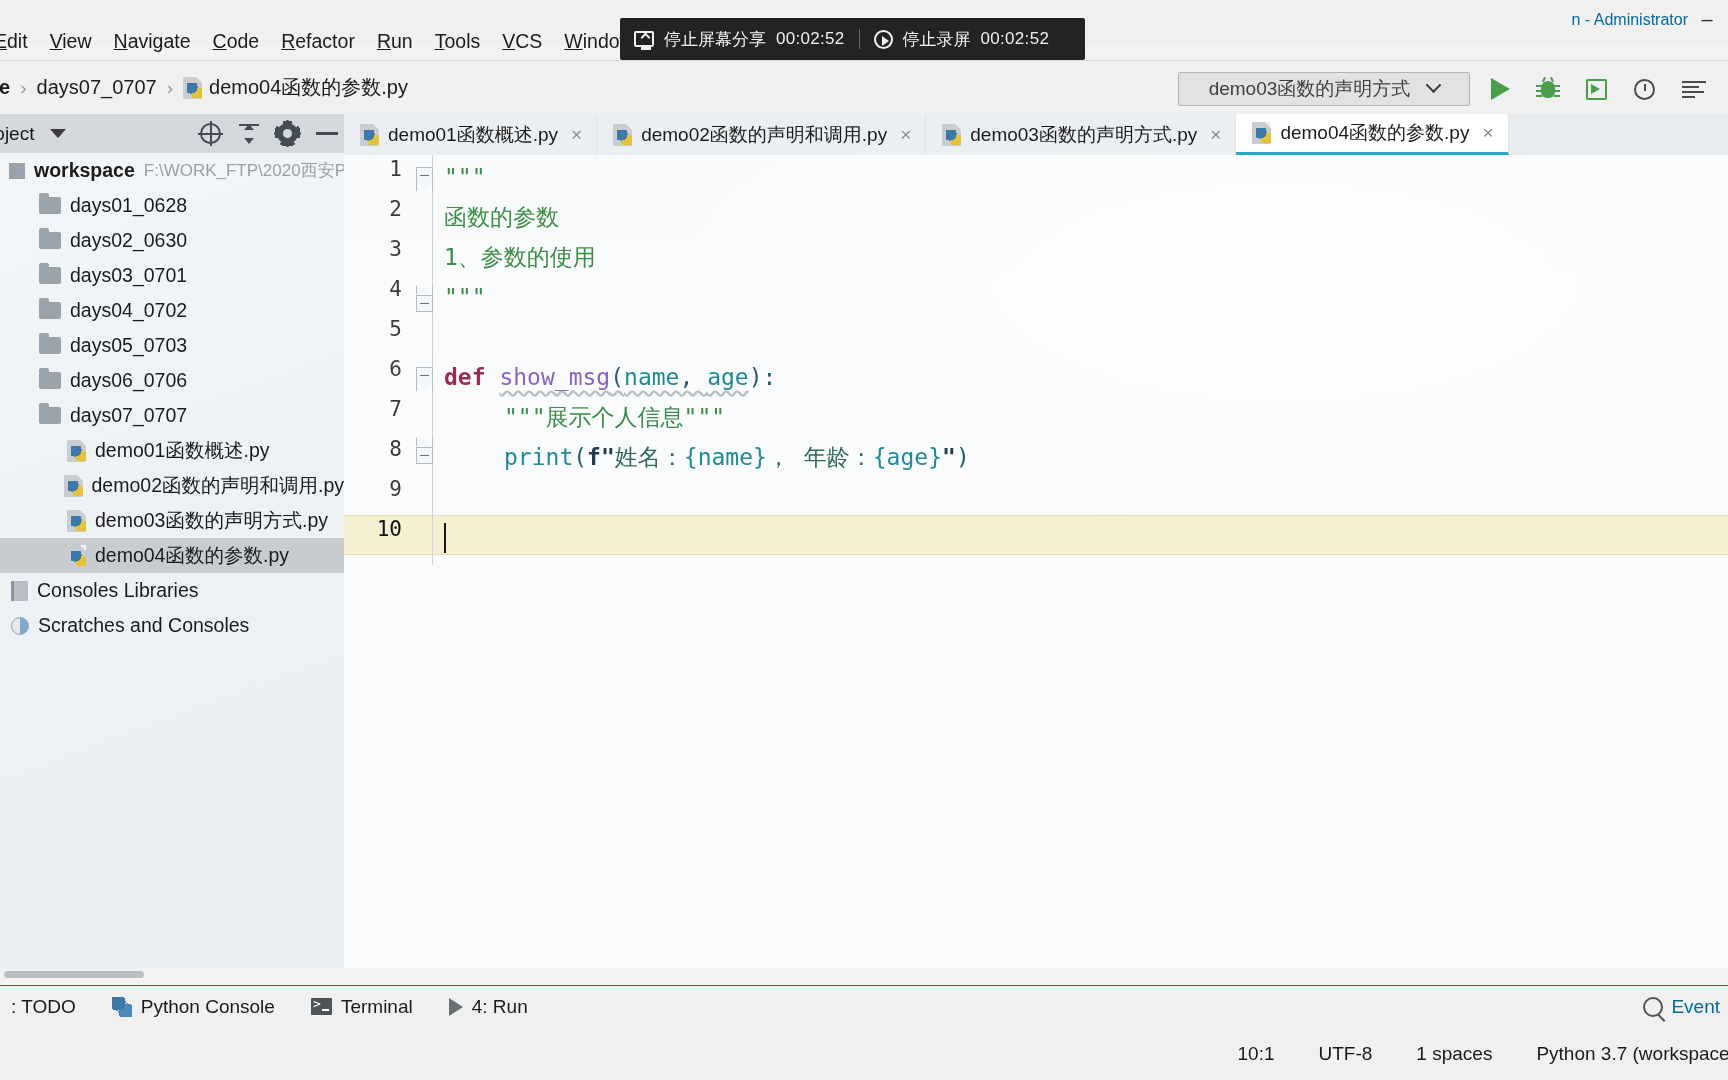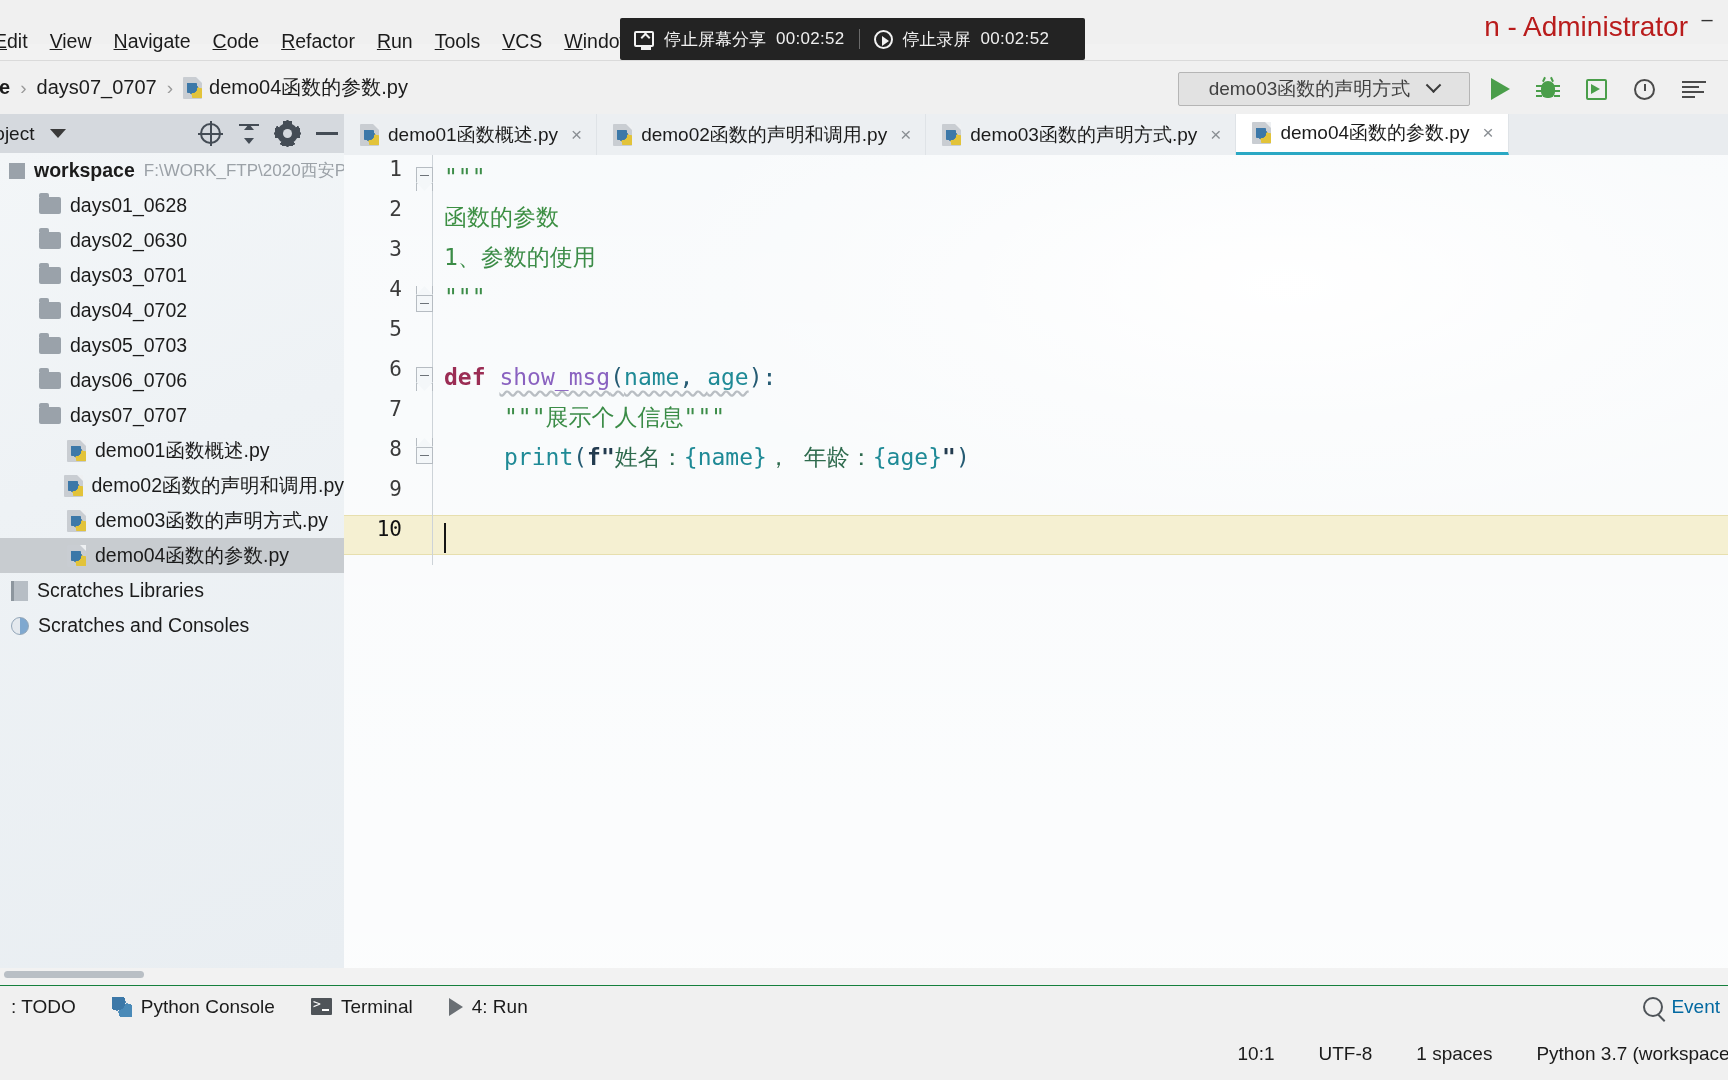--- a/index.html
+++ b/index.html
@@ -12,21 +12,21 @@
   }
   .app { position: relative; width: 1728px; height: 1080px; }
 
   
   .titlebar {
     position: absolute; left: 0; top: 0; width: 1728px; height: 44px;
     background: #f0f0f0;
   }
   .title-text {
     position: absolute; right: 40px; top: 11px;
-    font-size: 28px; color: #b91c1c; white-space: nowrap;
+    font-size: 16px; color: #0369a1; white-space: nowrap;
   }
   .win-min {
     position: absolute; right: 8px; top: 14px;
     width: 26px; height: 18px; color: #333; font-size: 20px; line-height: 10px;
     text-align: center;
   }
   .menubar {
     position: absolute; left: 0; top: 22px; width: 1368px; height: 38px;
     display: flex; align-items: center;
   }
@@ -498,21 +498,21 @@
         <span class="tree-label">demo03函数的声明方式.py</span>
       </div>
       <div class="tree-row selected">
         <span class="indent-2"></span>
         <span class="pyfile-ico"></span>
         <span class="tree-label">demo04函数的参数.py</span>
       </div>
       <div class="tree-row">
         <span class="indent-0"></span>
         <span class="lib-ico"></span>
-        <span class="tree-label">Scratches Libraries</span>
+        <span class="tree-label">Consoles Libraries</span>
       </div>
       <div class="tree-row">
         <span class="indent-0"></span>
         <span class="scratch-ico"></span>
         <span class="tree-label">Scratches and Consoles</span>
       </div>
     </div>
   <div class="hscroll">
     <div class="thumb"></div>
   </div>

